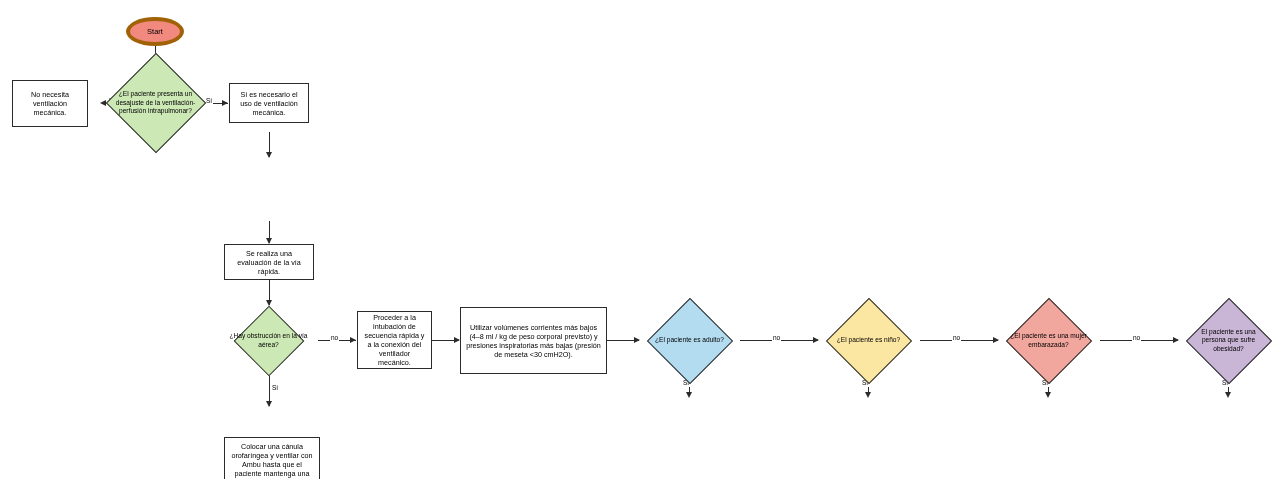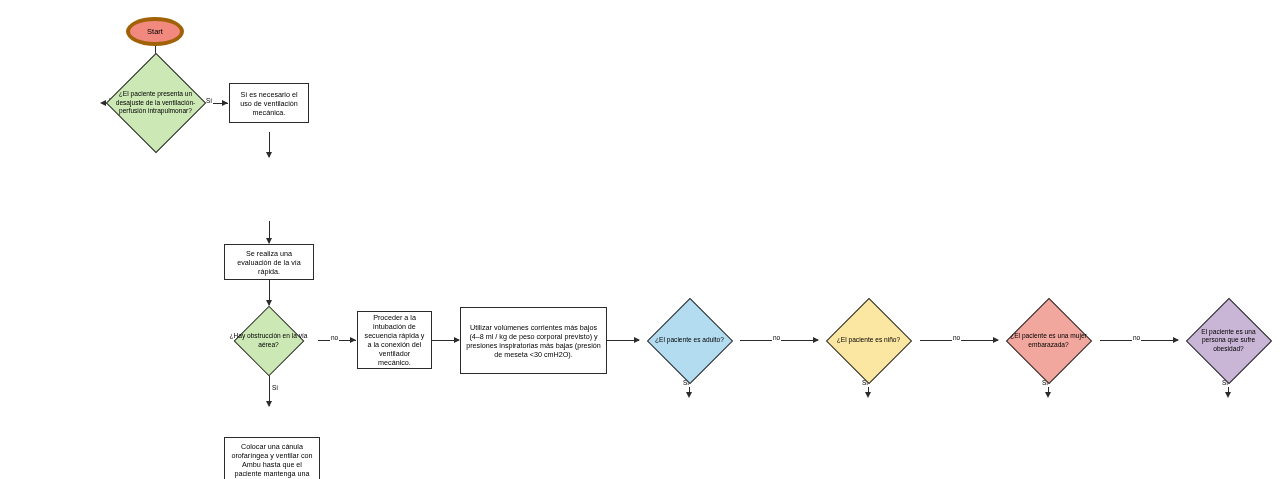--- a/index.html
+++ b/index.html
@@ -177,20 +177,21 @@
 
   <div class="edge-label" style="left:1221px; top:380px;">Sí</div>
 
   <div class="node terminator" style="left:126px; top:17px; width:58px; height:29px; background:#f2897e;">Start</div>
 
   <div class="node decision" style="left:104px; top:53px; width:103px; height:100px;">
     <div class="dshape" style="width:71px; height:71px; background:#cce8b5;"></div>
     <div class="dlabel">¿El paciente presenta un desajuste de la ventilación-perfusión intrapulmonar?</div>
   </div>
 
+  <div class="node process" style="left:12px; top:80px; width:76px; height:47px;">No necesita ventilación mecánica.</div>
 
   <div class="node process" style="left:229px; top:83px; width:80px; height:40px;">Sí es necesario el uso de ventilación mecánica.</div>
 
 
   <div class="node process" style="left:224px; top:244px; width:90px; height:36px;">Se realiza una evaluación de la vía rápida.</div>
 
   <div class="node decision" style="left:216px; top:306px; width:105px; height:70px;">
     <div class="dshape" style="width:50px; height:50px; background:#cce8b5;"></div>
     <div class="dlabel" style="width:86%;">¿Hay obstrucción en la vía aérea?</div>
   </div>

